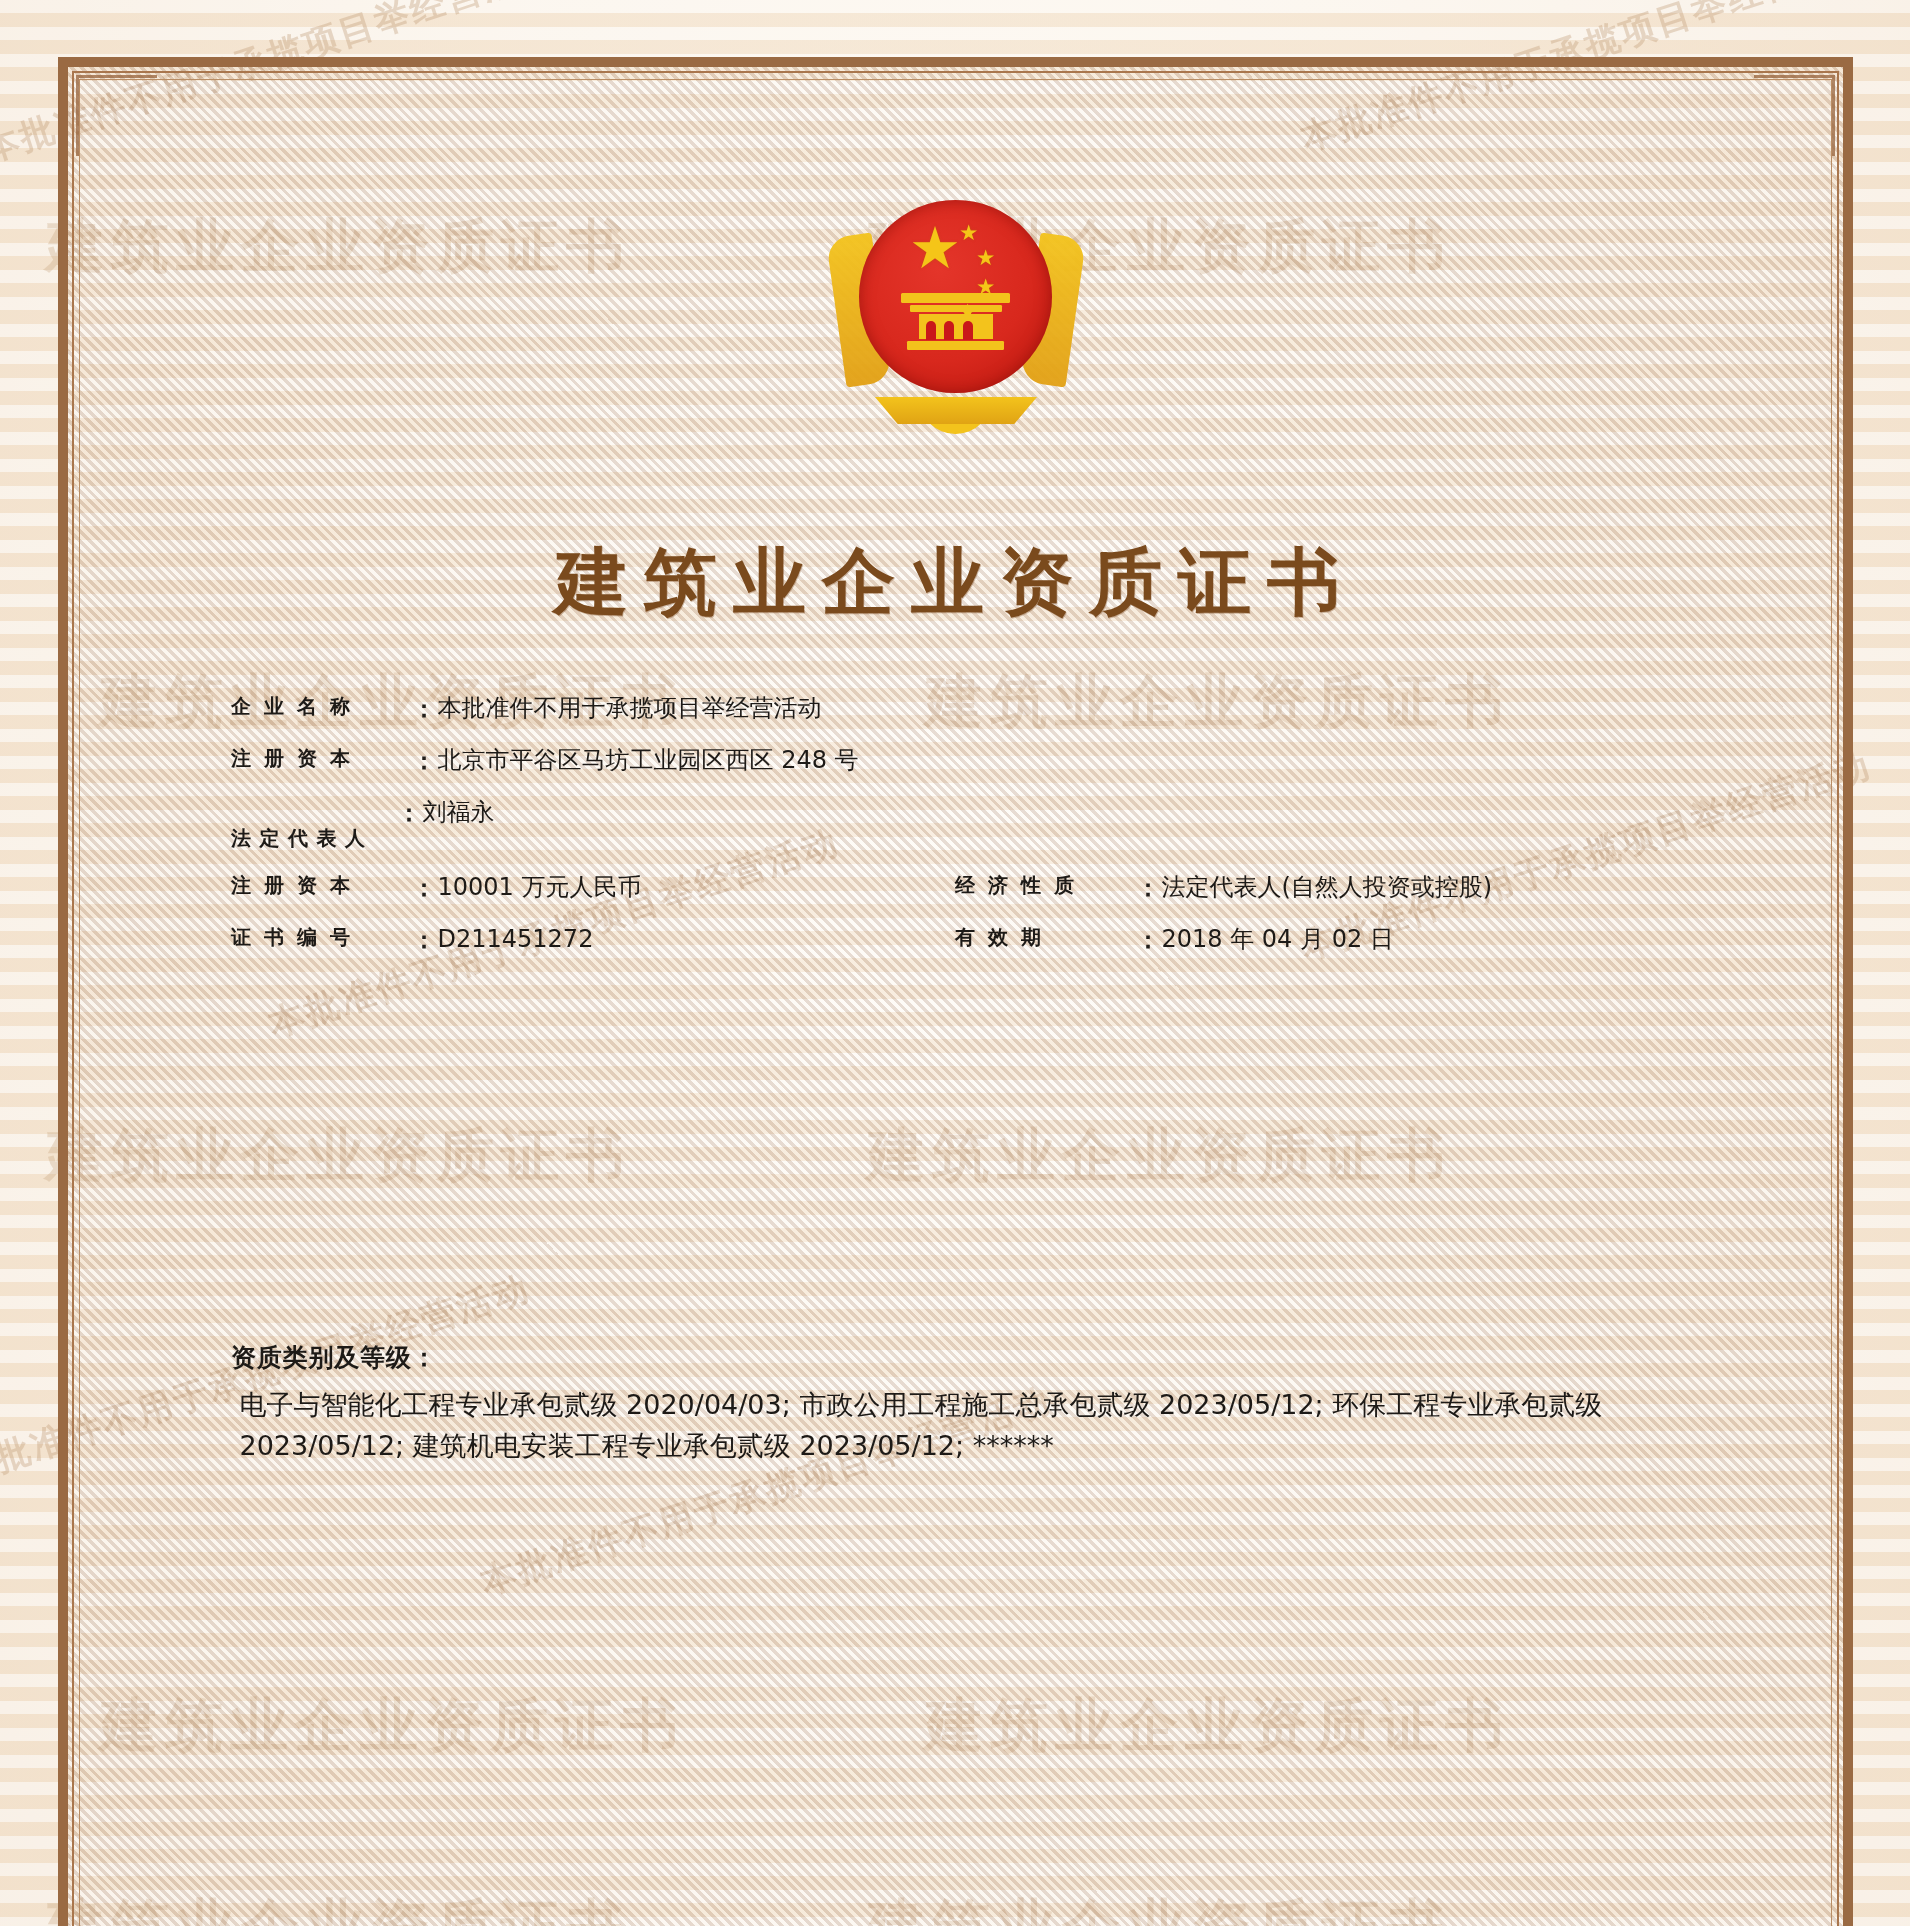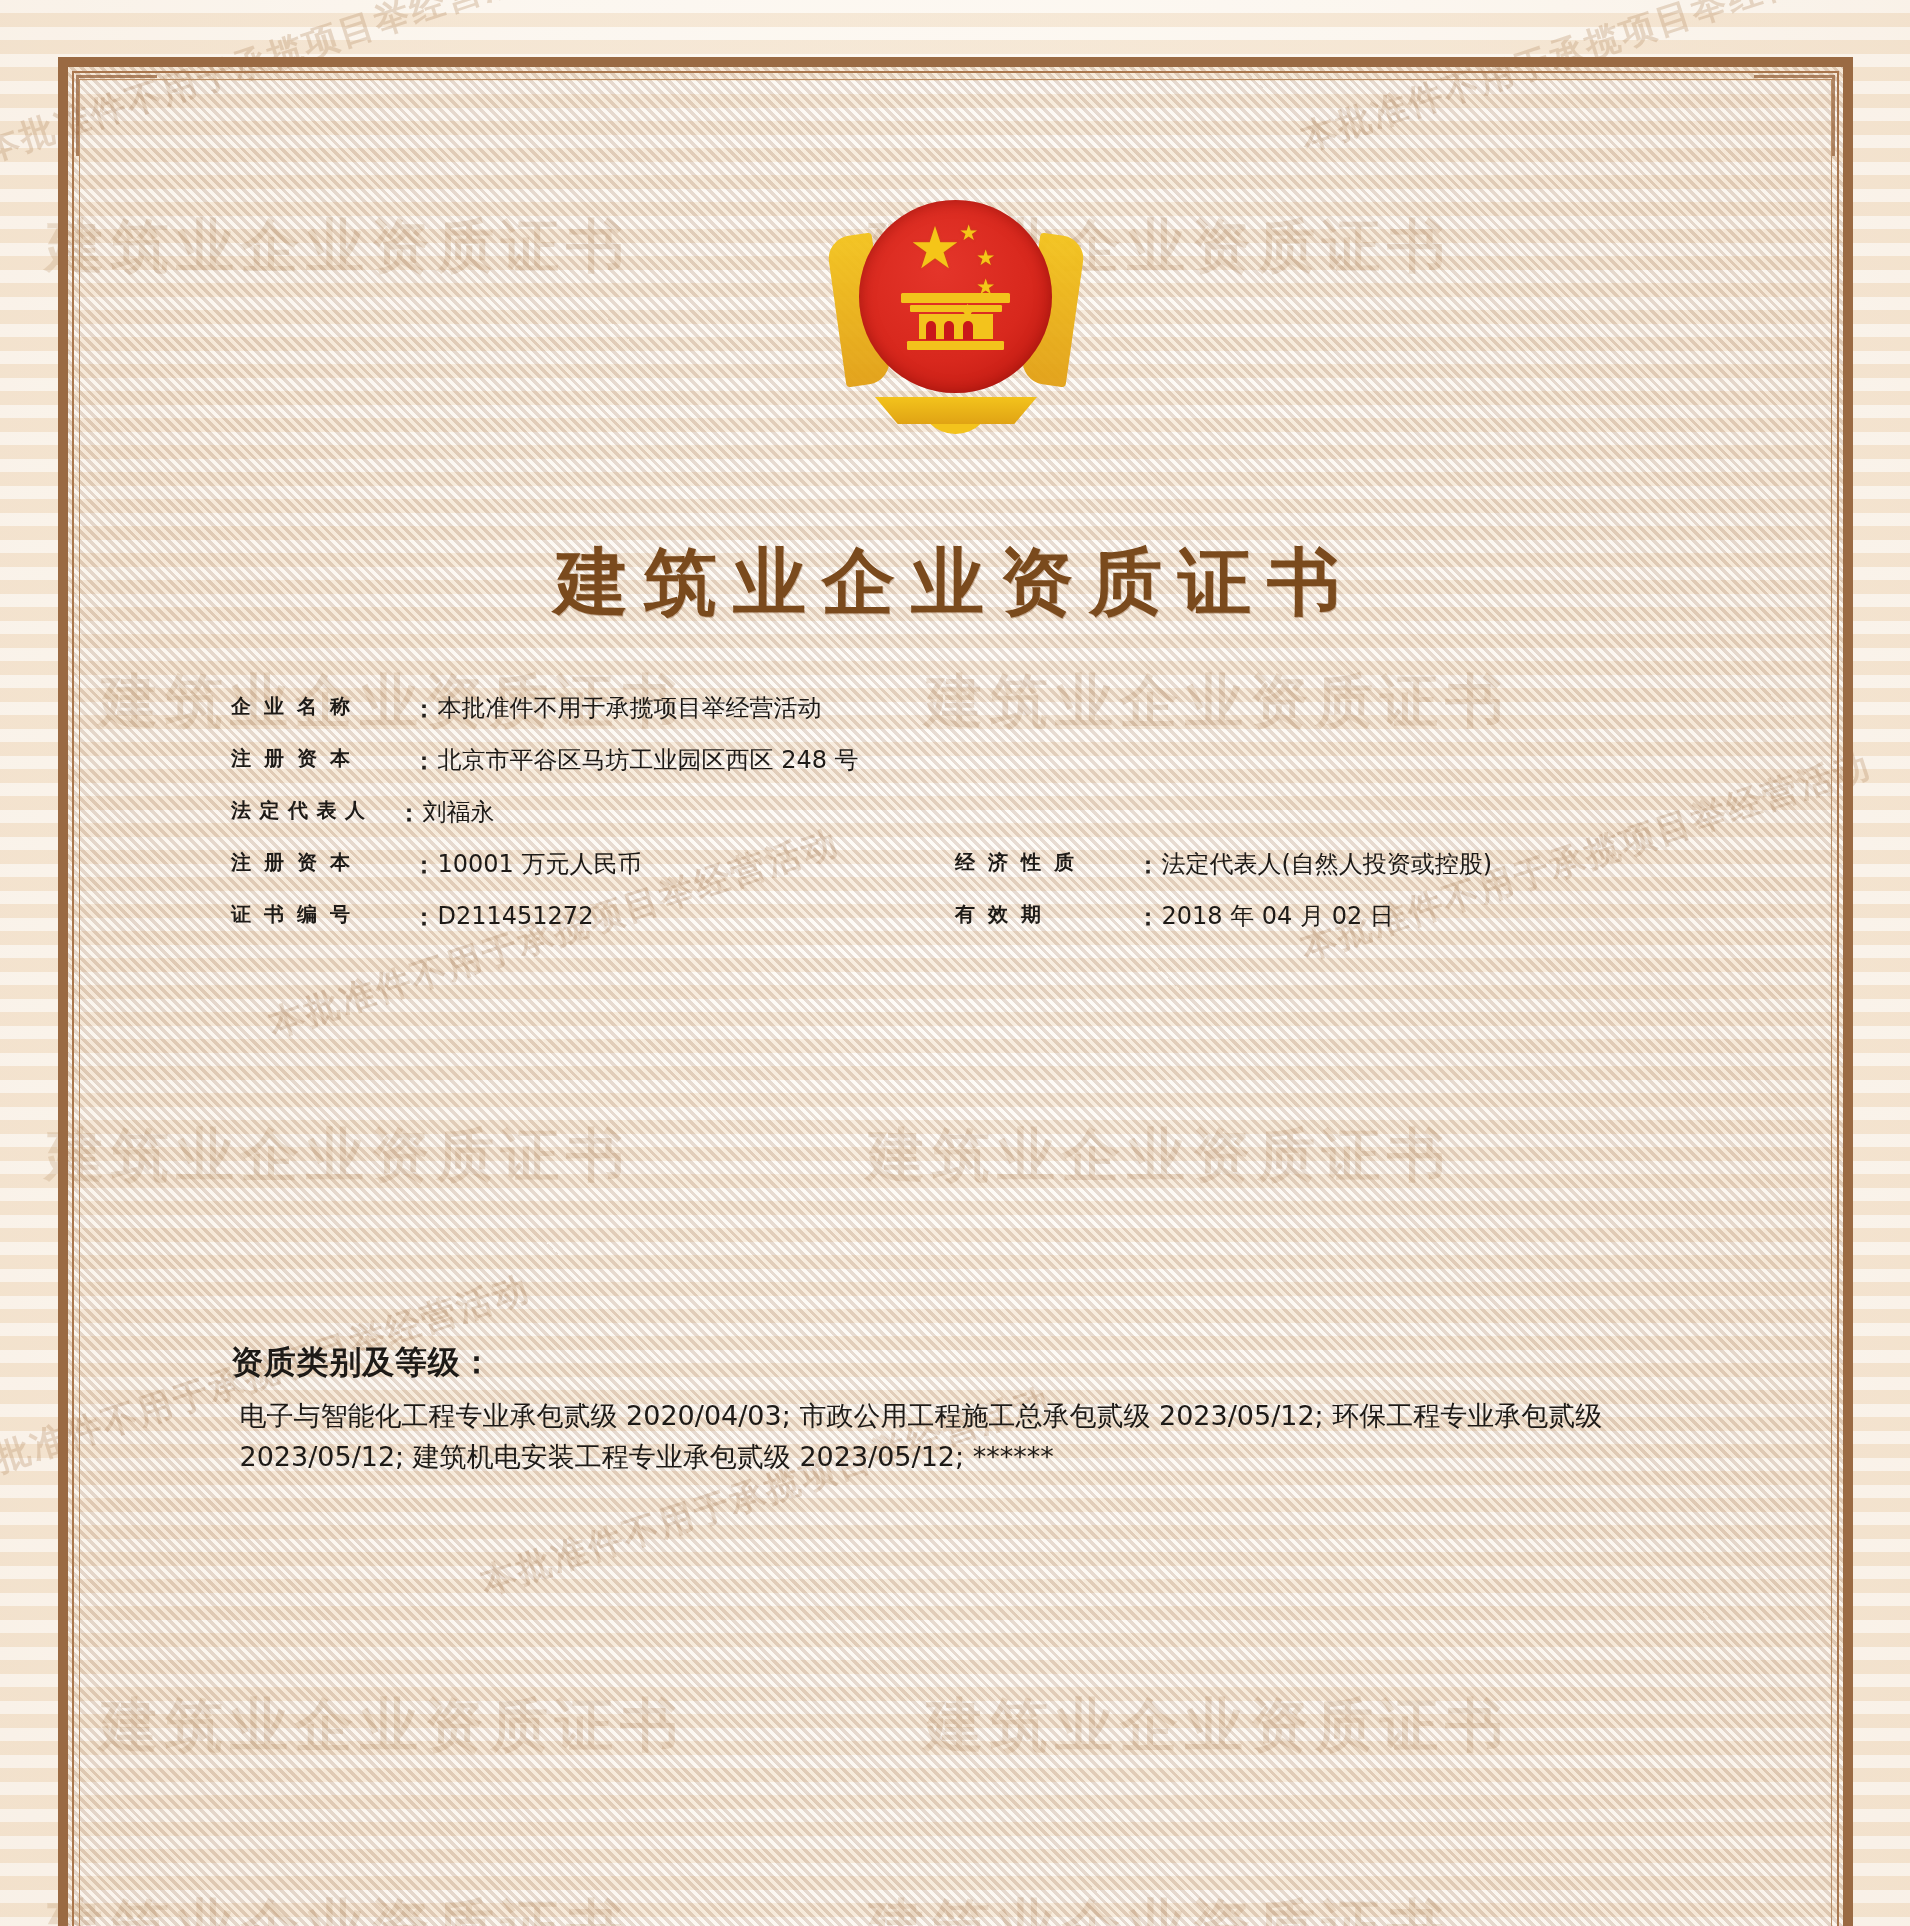--- a/index.html
+++ b/index.html
@@ -266,21 +266,21 @@
   .cell-right { flex: 1; display: flex; align-items: flex-start; }
 
   .label {
     font-size: 20px;
     font-weight: 700;
     color: #1d1a17;
     white-space: nowrap;
     font-family: "DejaVu Sans", sans-serif;
   }
   .label.sp4 { letter-spacing: 13px; }
-  .label.sp3 { letter-spacing: 8.5px; }
+  .label.sp3 { letter-spacing: 8.5px; margin-top: 28px; }
   .label.sp0 { letter-spacing: 0.4px; }
   .colon {
     font-size: 24px;
     font-weight: 700;
     margin: 0 1.5px 0 0;
     font-family: "DejaVu Sans", sans-serif;
   }
   .value {
     font-size: 24px;
     color: #1d1a17;
@@ -297,21 +297,21 @@
   .lbl-w4 { width: 181px; }   
 
   
   .qual {
     position: absolute;
     left: 231px;
     right: 185px;
     top: 1341px;
   }
   .qual-title {
-    font-size: 32px;
+    font-size: 25px;
     font-weight: 700;
     color: #1d1a17;
     letter-spacing: 0.8px;
     margin-bottom: 10px;
     font-family: "DejaVu Sans", sans-serif;
   }
   .qual-body {
     font-size: 27px;
     line-height: 1.52;
     color: #1d1a17;

